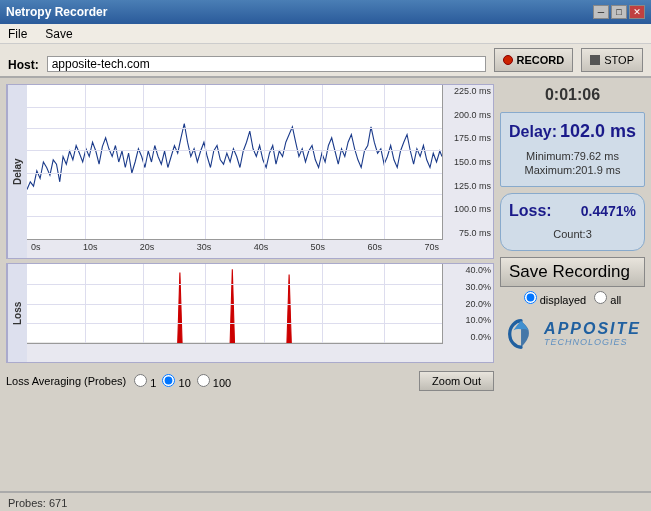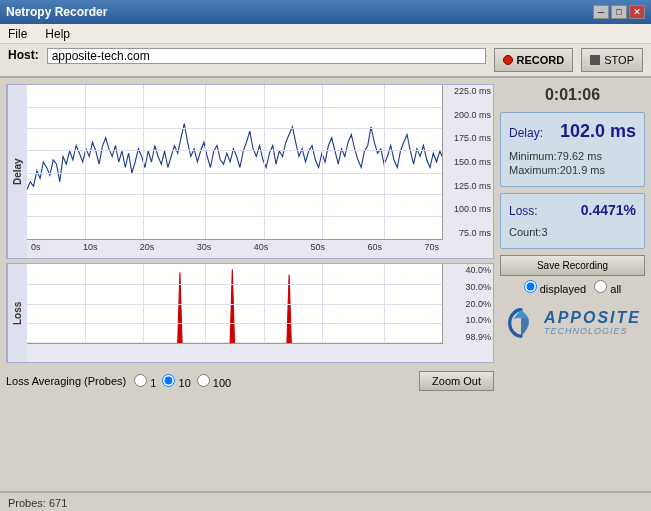--- a/index.html
+++ b/index.html
@@ -55,21 +55,21 @@
       font-size: 12px;
       cursor: pointer;
       padding: 0 4px;
     }
 
     
     .host-bar {
       background: #e8e4dc;
       padding: 4px 8px;
       display: flex;
-      align-items: flex-start;
+      align-items: flex-end;
       gap: 8px;
       border-bottom: 2px solid #aaa;
     }
     .host-label {
       font-size: 12px;
       font-weight: bold;
     }
     .host-input {
       flex: 1;
       height: 16px;
@@ -225,64 +225,64 @@
       padding: 2px 0;
     }
 
     .stats-box {
       background: #d0dce8;
       border: 1px solid #88aacc;
       padding: 8px;
       border-radius: 2px;
     }
     .stats-title {
-      font-size: 12px;
-      font-weight: normal;
+      font-size: 16px;
+      font-weight: bold;
       color: #1a1a8a;
       margin-bottom: 4px;
     }
     .stats-main-value {
       font-size: 18px;
       font-weight: bold;
       color: #1a1a8a;
       margin-bottom: 4px;
     }
     .stats-row {
       display: flex;
-      justify-content: flex-start;
+      justify-content: center;
       font-size: 11px;
       color: #333;
       margin-bottom: 2px;
     }
     .stats-header-row {
       display: flex;
       justify-content: space-between;
       align-items: baseline;
       margin-bottom: 4px;
     }
 
     .loss-box {
       background: #d0dce8;
       border: 1px solid #88aacc;
       padding: 8px;
-      border-radius: 2px;
+      border-radius: 12px;
     }
 
     .recording-section {
       display: flex;
       flex-direction: column;
       gap: 4px;
     }
     .save-btn {
       background: linear-gradient(to bottom, #e8e4dc, #c0bdb5);
       border: 1px solid #888;
       padding: 4px 8px;
-      font-size: 10px;
+      font-size: 17px;
       cursor: pointer;
-      text-align: center;
+      text-align: left;
     }
     .radio-inline { display: flex; gap: 8px; font-size: 11px; justify-content: center; }
 
     
     .logo-area {
       display: flex;
       align-items: center;
       justify-content: center;
       padding: 4px;
       gap: 6px;
@@ -344,21 +344,21 @@
   <span class="title-bar-title">Netropy Recorder</span>
   <div class="title-bar-controls">
     <div class="tb-btn">─</div>
     <div class="tb-btn">□</div>
     <div class="tb-btn close">✕</div>
   </div>
 </div>
 
 <div class="menu-bar">
   <span class="menu-item">File</span>
-  <span class="menu-item">Help</span>
+  <span class="menu-item">Save</span>
 </div>
 
 <div class="host-bar">
   <span class="host-label">Host:</span>
   <input class="host-input" type="text" value="apposite-tech.com" style="">
   <button class="record-btn">
     <span class="record-dot"></span>
     <span>RECORD</span>
   </button>
   <button class="stop-btn">
@@ -434,21 +434,21 @@
           <polygon points="186,75 188,5 190,75" fill="#cc0000" stroke="#cc0000" stroke-width="1"></polygon>
 
           <polygon points="238,75 240,10 242,75" fill="#cc0000" stroke="#cc0000" stroke-width="1"></polygon>
         </svg>
       </div>
       <div class="y-axis">
         <span class="y-axis-label">40.0%</span>
         <span class="y-axis-label">30.0%</span>
         <span class="y-axis-label">20.0%</span>
         <span class="y-axis-label">10.0%</span>
-        <span class="y-axis-label">98.9%</span>
+        <span class="y-axis-label">0.0%</span>
       </div>
       <div class="x-axis"></div>
     </div>
 
     <div class="controls-bar">
       <span class="loss-avg-label">Loss Averaging (Probes)</span>
       <div class="radio-group">
         <label><input type="radio" name="lossavg" value="1" style=""> <span>1</span></label>
         <label><input type="radio" name="lossavg" value="10" checked="" style=""> <span>10</span></label>
         <label><input type="radio" name="lossavg" value="100" style=""> <span>100</span></label>

